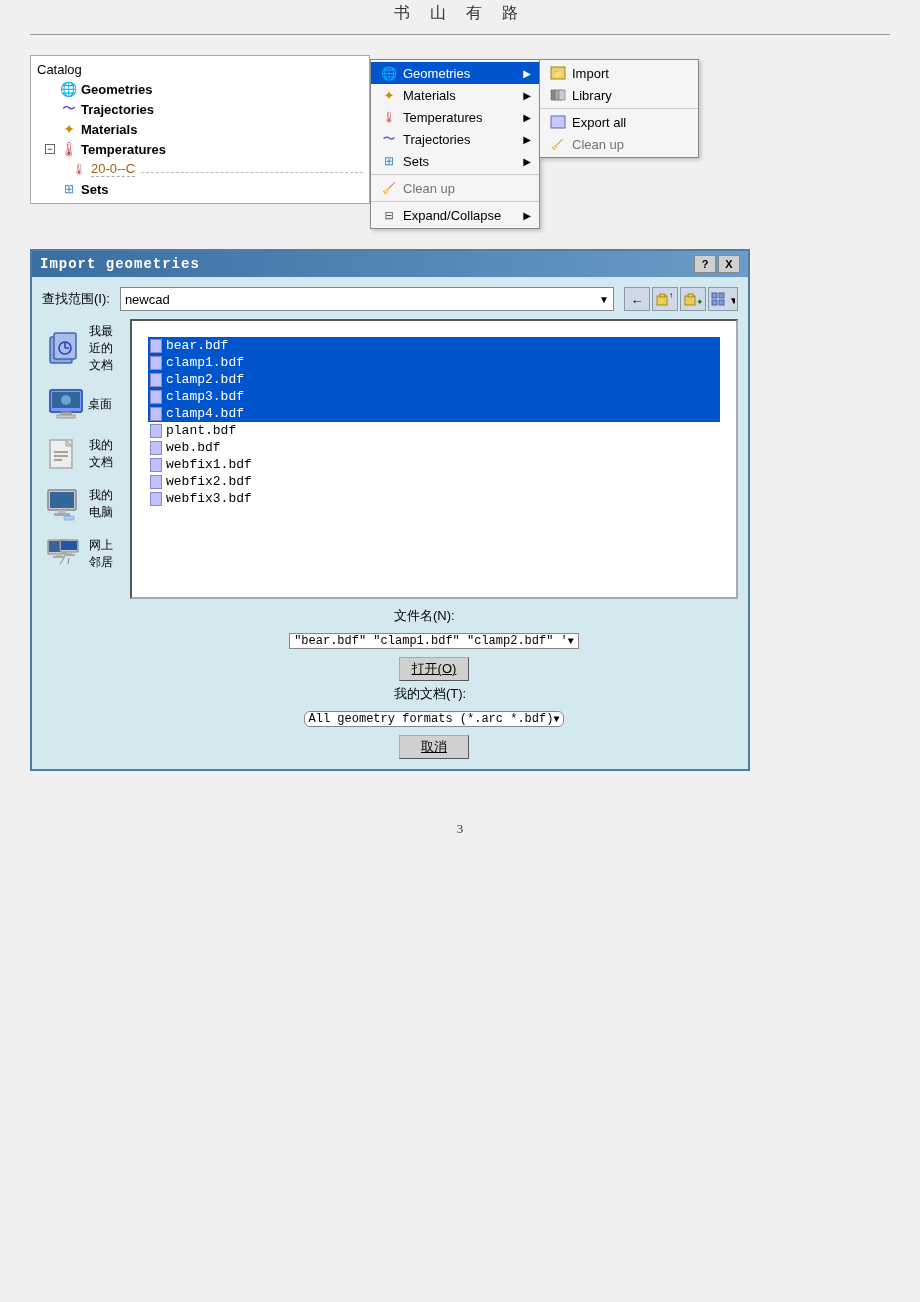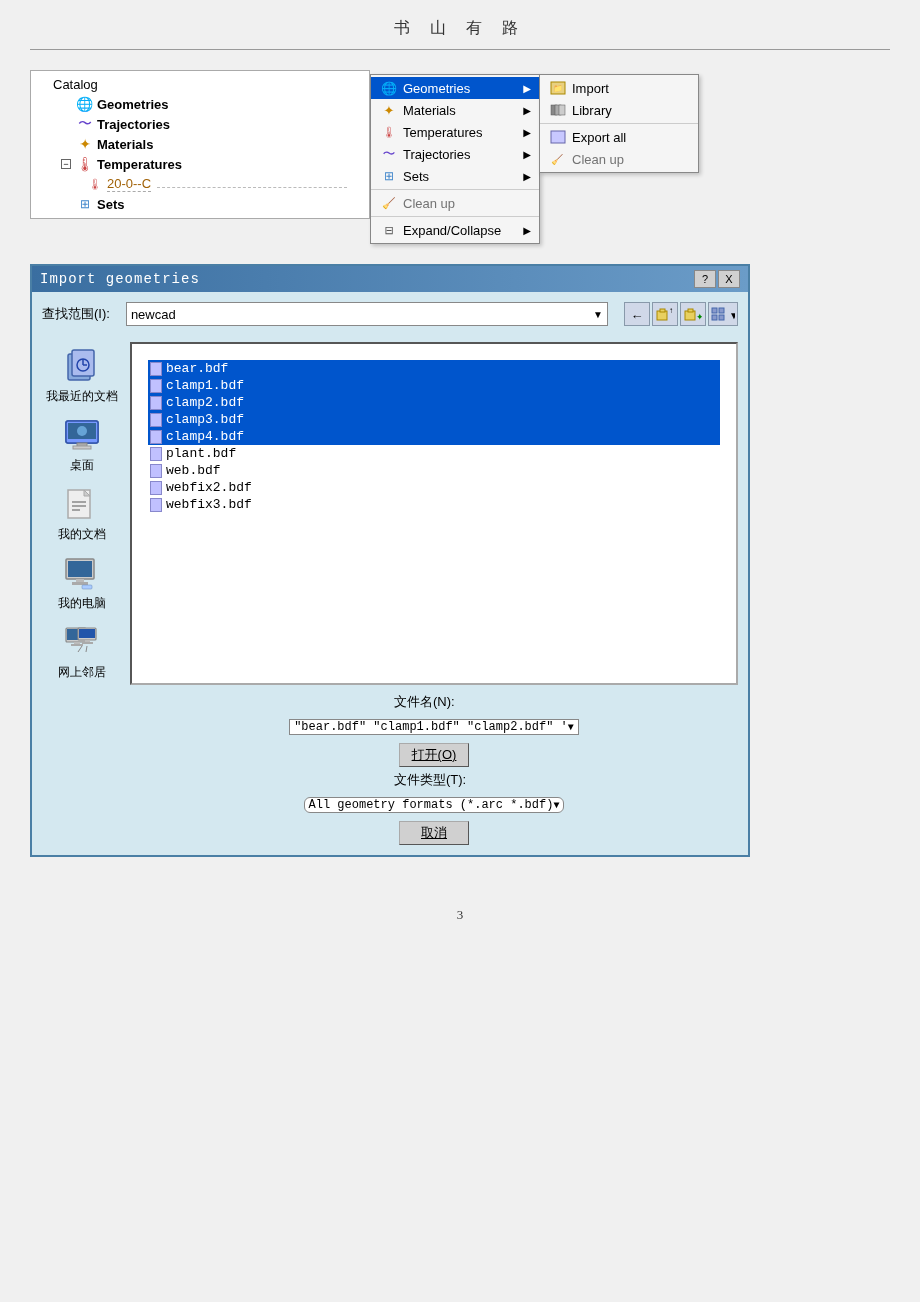--- a/index.html
+++ b/index.html
@@ -8,42 +8,42 @@
       min-height: 1302px;
       background: #f0f0f0;
       font-family: 'SimSun', 'MS Song', serif;
       font-size: 13px;
       color: #000;
     }
 
     
     .page-header {
       text-align: center;
-      padding: 18px 0 10px 0;
+      padding: 3px 0 10px 0;
       border-bottom: 1px solid #999;
       margin: 0 30px;
       font-size: 16px;
       letter-spacing: 8px;
       color: #333;
     }
 
     
     .content-area {
       padding: 20px 30px;
       display: flex;
       flex-direction: column;
       gap: 0;
     }
 
     
     .catalog-panel {
       background: #fff;
       border: 1px solid #aaa;
       width: 340px;
-      padding: 4px 16px;
+      padding: 4px 0;
       font-family: Arial, sans-serif;
       font-size: 13px;
       position: relative;
     }
 
     .catalog-title {
       padding: 2px 6px;
       font-weight: normal;
       font-size: 13px;
       color: #000;
@@ -168,21 +168,21 @@
     }
 
     .dialog-titlebar {
       background: linear-gradient(to right, #3a6ea0, #6b9cc8);
       color: #fff;
       padding: 4px 8px;
       display: flex;
       align-items: center;
       justify-content: space-between;
       font-size: 13px;
-      font-weight: normal;
+      font-weight: bold;
       font-family: Arial, sans-serif;
     }
 
     .dialog-title-text {
       font-family: 'Courier New', monospace;
       font-size: 14px;
       letter-spacing: 1px;
     }
 
     .dialog-controls {
@@ -204,22 +204,22 @@
     }
 
     .dialog-content {
       padding: 10px;
       background: #d4e8f0;
     }
 
     .toolbar-row {
       display: flex;
       align-items: center;
-      gap: 16px;
-      margin-bottom: 16px;
+      gap: 10px;
+      margin-bottom: 8px;
     }
 
     .toolbar-label {
       font-size: 13px;
       white-space: nowrap;
     }
 
     .path-dropdown {
       flex: 1;
       height: 24px;
@@ -264,21 +264,21 @@
       width: 80px;
       display: flex;
       flex-direction: column;
       align-items: center;
       gap: 10px;
       padding: 4px 0;
     }
 
     .sidebar-nav-item {
       display: flex;
-      flex-direction: column;
+      flex-direction: row;
       align-items: center;
       gap: 2px;
       cursor: pointer;
       width: 72px;
     }
 
     .sidebar-nav-icon {
       width: 40px;
       height: 40px;
       display: flex;
@@ -701,20 +701,24 @@
           <div class="file-item">
             <span class="file-icon" style="background:#c0c0ff; border-color:#8888cc; width:12px; height:14px;"></span>
             <span>plant.bdf</span>
           </div>
           <div class="file-item">
             <span class="file-icon" style="background:#c0c0ff; border-color:#8888cc; width:12px; height:14px;"></span>
             <span>web.bdf</span>
           </div>
           <div class="file-item">
             <span class="file-icon" style="background:#c0c0ff; border-color:#8888cc; width:12px; height:14px;"></span>
+            <span>webfix1.bdf</span>
+          </div>
+          <div class="file-item">
+            <span class="file-icon" style="background:#c0c0ff; border-color:#8888cc; width:12px; height:14px;"></span>
             <span>webfix2.bdf</span>
           </div>
           <div class="file-item">
             <span class="file-icon" style="background:#c0c0ff; border-color:#8888cc; width:12px; height:14px;"></span>
             <span>webfix3.bdf</span>
           </div>
         </div>
       </div>
 
       <div class="dialog-footer">
@@ -722,21 +726,21 @@
         <div class="footer-row">
           <span class="footer-label">文件名(N):</span>
           <div class="footer-input" style="flex:1;">
             <span class="footer-input-text">"bear.bdf" "clamp1.bdf" "clamp2.bdf" '</span>
             <span style="font-size:10px;">▼</span>
           </div>
           <div class="footer-btn">打开(O)</div>
         </div>
 
         <div class="footer-row">
-          <span class="footer-label">文件类型(T):</span>
+          <span class="footer-label">我的文档(T):</span>
           <div class="footer-input" style="flex:1;border-radius:6px;">
             <span class="footer-input-text">All geometry formats (*.arc *.bdf)</span>
             <span style="font-size:10px;">▼</span>
           </div>
           <div class="footer-btn">取消</div>
         </div>
       </div>
     </div>
   </div>
 

